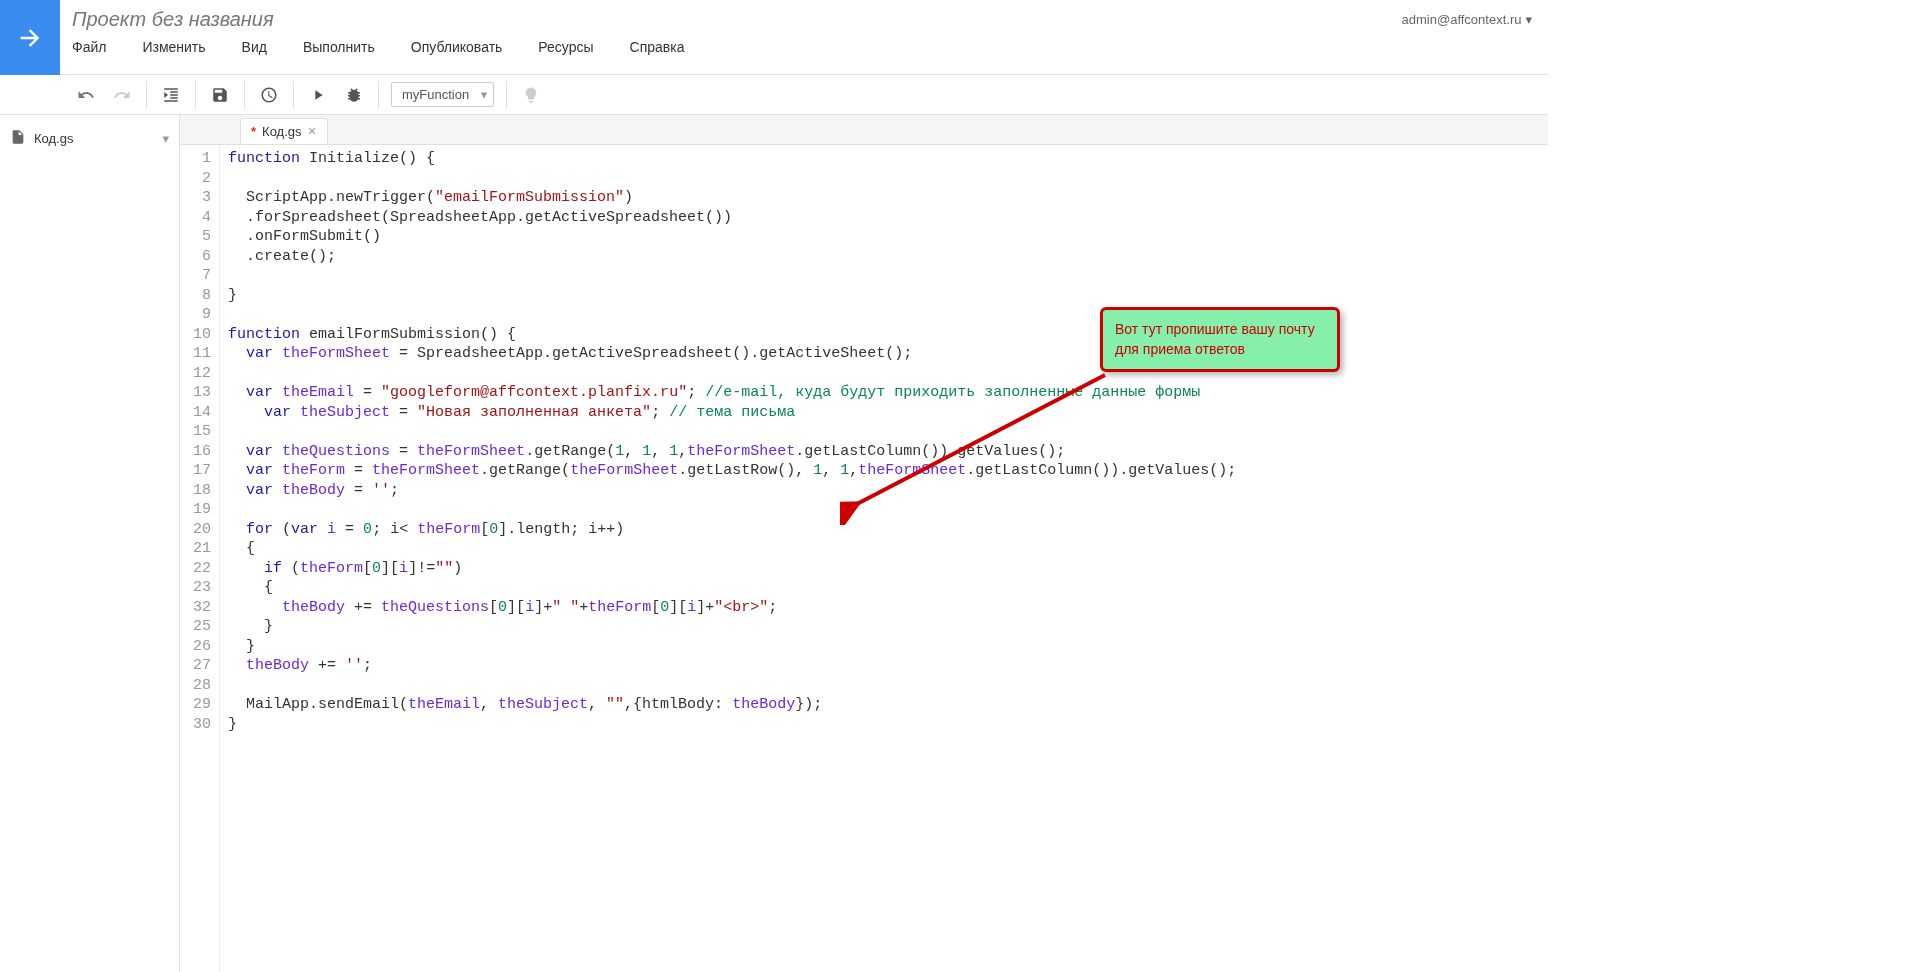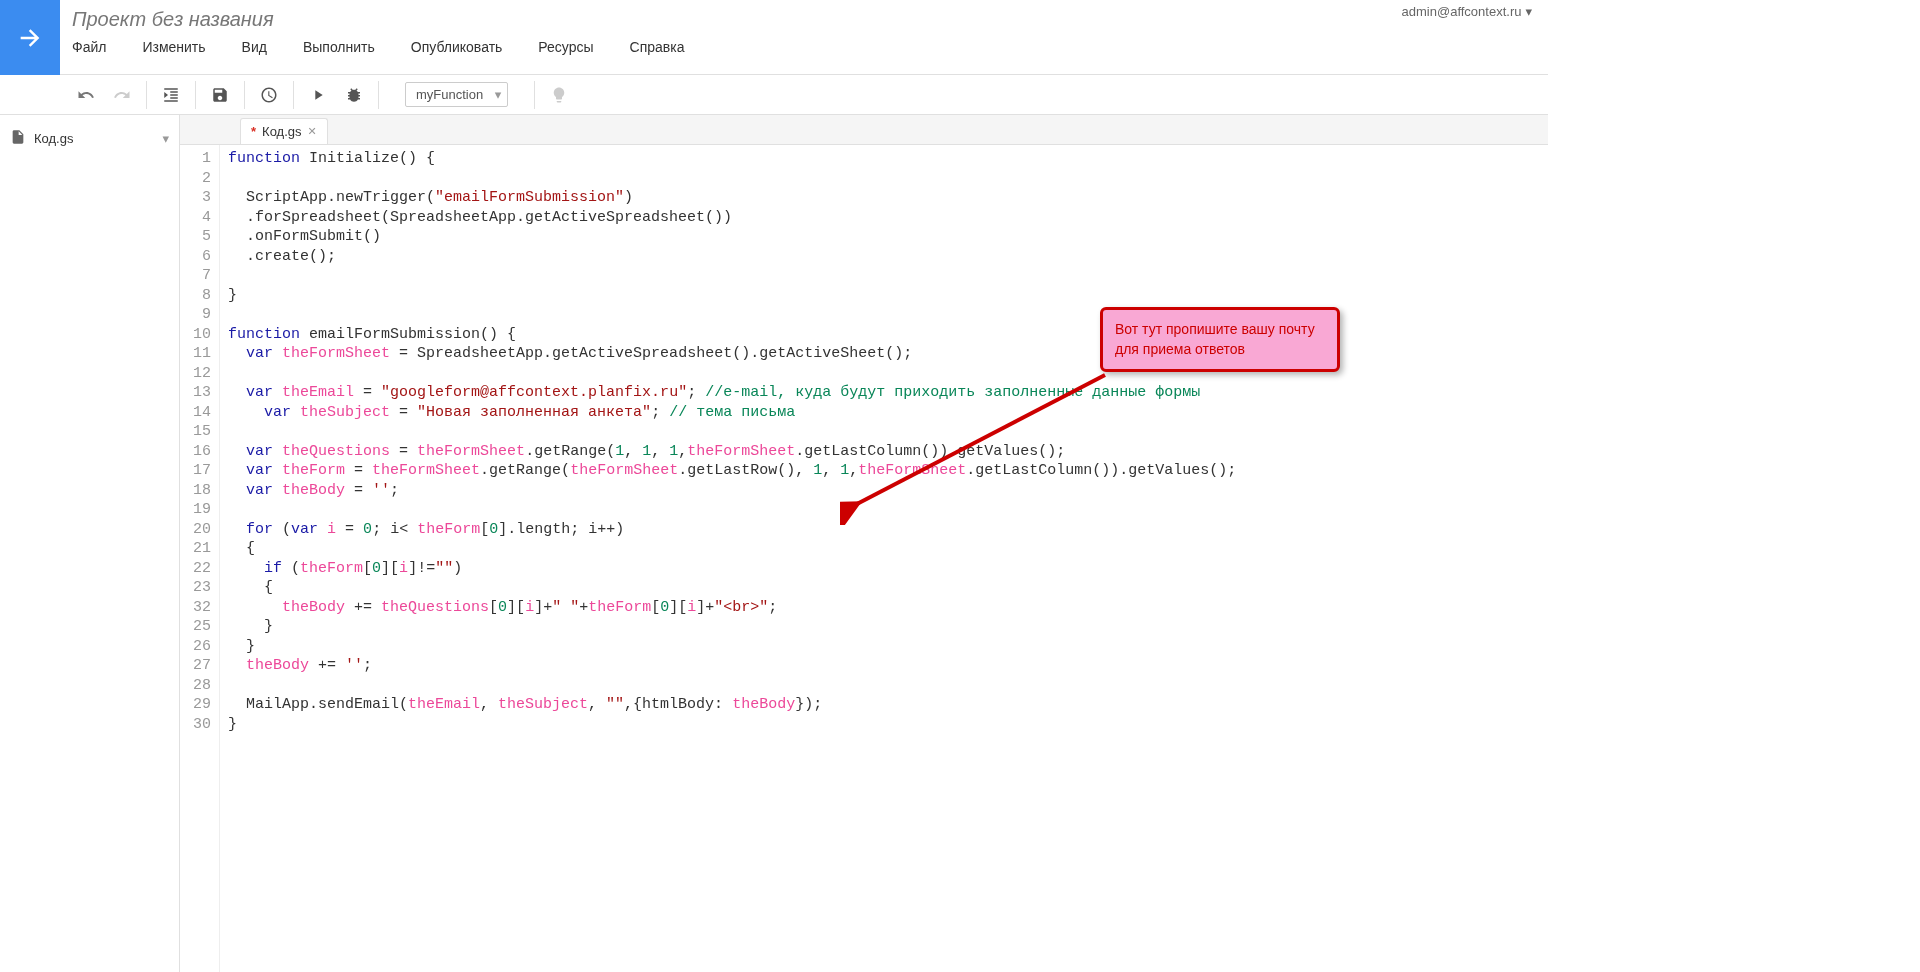--- a/index.html
+++ b/index.html
@@ -3,47 +3,47 @@
 <meta charset="utf-8">
 <style>
 *{box-sizing:border-box;margin:0;padding:0}
 body{font-family:Arial,sans-serif;font-size:13px;color:#333;background:#fff;overflow:hidden}
 .header{display:flex;align-items:flex-start;border-bottom:1px solid #e0e0e0;height:75px}
 .logo{width:60px;height:75px;background:#3b8cf0;display:flex;align-items:center;justify-content:center;color:#fff;font-size:32px}
 .header-content{flex:1;padding:8px 12px}
 .project-title{font-size:20px;color:#777;font-style:italic;margin-bottom:8px}
 .menubar{display:flex;gap:36px;font-size:14px;color:#333}
 .menubar span{cursor:pointer}
-.user-info{padding:4px 16px;color:#666;font-size:13px;display:flex;align-items:center;gap:4px}
+.user-info{padding:12px 16px;color:#666;font-size:13px;display:flex;align-items:center;gap:4px}
 .toolbar{display:flex;align-items:center;height:40px;border-bottom:1px solid #e0e0e0;padding:0 8px;background:#fff}
 .tb-group{display:flex;align-items:center;height:100%}
 .tb-sep{width:1px;height:28px;background:#e0e0e0;margin:0 6px}
 .tb-btn{width:36px;height:36px;display:flex;align-items:center;justify-content:center;cursor:pointer;color:#666;border-radius:2px}
 .tb-btn.disabled{color:#ccc}
-.func-select{border:1px solid #ccc;border-radius:2px;padding:4px 24px 4px 10px;color:#555;font-size:13px;position:relative;cursor:pointer;margin:0 20px}
+.func-select{border:1px solid #ccc;border-radius:2px;padding:4px 24px 4px 10px;color:#555;font-size:13px;position:relative;cursor:pointer;margin:0 6px}
 .func-select::after{content:"▾";position:absolute;right:6px;color:#999}
 .main{display:flex;height:calc(100% - 115px)}
 .sidebar{width:180px;border-right:1px solid #e0e0e0;padding:8px 0}
 .file-item{display:flex;align-items:center;padding:6px 10px;gap:8px;cursor:pointer}
 .file-icon{color:#666}
 .file-drop{margin-left:auto;color:#999}
 .editor-area{flex:1;display:flex;flex-direction:column;position:relative}
 .tabs{display:flex;background:#f5f5f5;border-bottom:1px solid #e0e0e0;height:30px;align-items:flex-end;padding-left:60px}
 .tab{background:#fff;border:1px solid #e0e0e0;border-bottom:none;padding:5px 10px;font-size:13px;display:flex;align-items:center;gap:6px;border-radius:3px 3px 0 0}
 .tab-star{color:#d93025;font-weight:bold}
 .tab-close{color:#999;font-size:11px}
 .code-wrap{flex:1;display:flex;overflow:auto;font-family:"Courier New",monospace;font-size:15px;line-height:19.5px;position:relative}
 .gutter{background:#fff;color:#999;text-align:right;padding:4px 8px 4px 6px;user-select:none;border-right:1px solid #eee;min-width:40px}
 .code{padding:4px 8px;white-space:pre;flex:1}
 .kw{color:#1a1aa6}
 .str{color:#a31515}
 .num{color:#098658}
 .com{color:#098658}
-.ident{color:#ec4899}
-.callout{position:absolute;top:192px;left:920px;width:240px;background:#f9a8d4;border:3px solid #c00;border-radius:6px;padding:10px 12px;color:#c00;font-size:14px;line-height:1.4;box-shadow:3px 3px 6px rgba(0,0,0,0.3);pointer-events:none}
+.ident{color:#6d28d9}
+.callout{position:absolute;top:192px;left:920px;width:240px;background:#86efac;border:3px solid #c00;border-radius:6px;padding:10px 12px;color:#c00;font-size:14px;line-height:1.4;box-shadow:3px 3px 6px rgba(0,0,0,0.3);pointer-events:none}
 svg.arrow{position:absolute;top:230px;left:660px;pointer-events:none}
 .container{height:972px;width:1548px;display:flex;flex-direction:column}
 </style>
 </head>
 <body>
 
 <div class="container">
   <div class="header">
     <div class="logo">
       <svg width="28" height="28" viewBox="0 0 24 24" fill="#fff">

